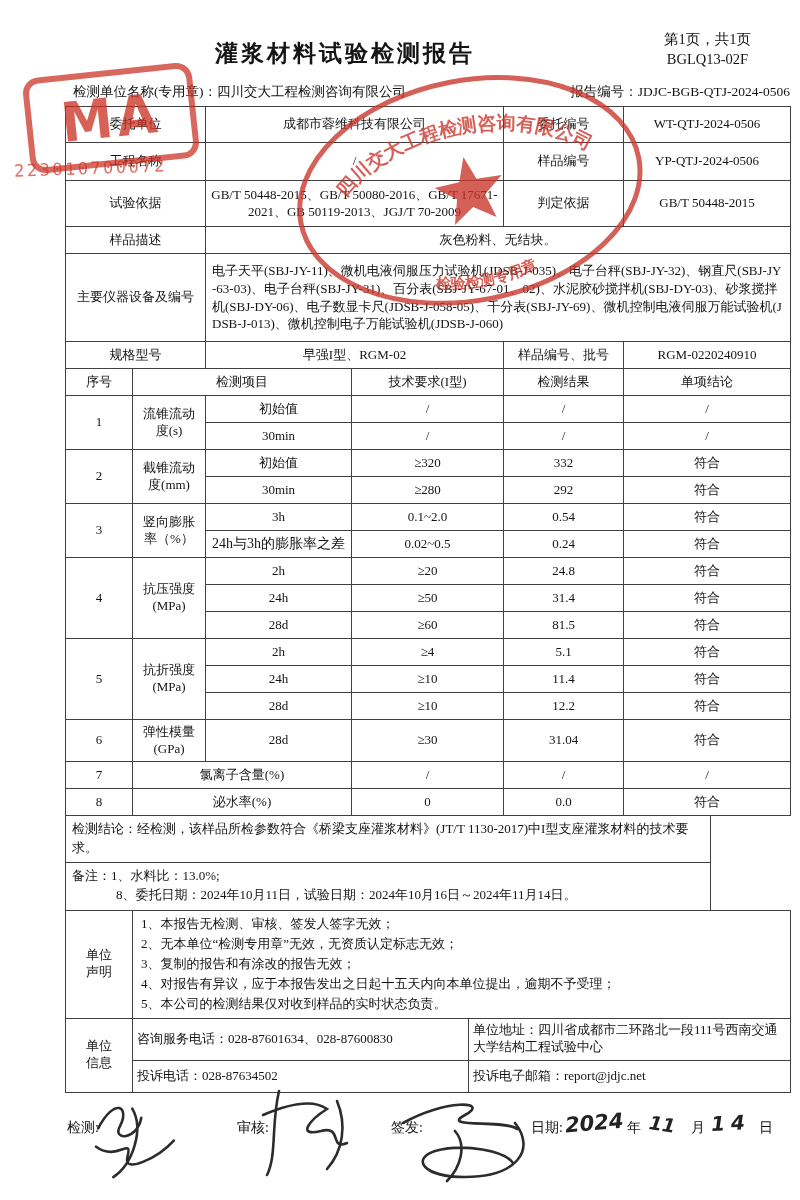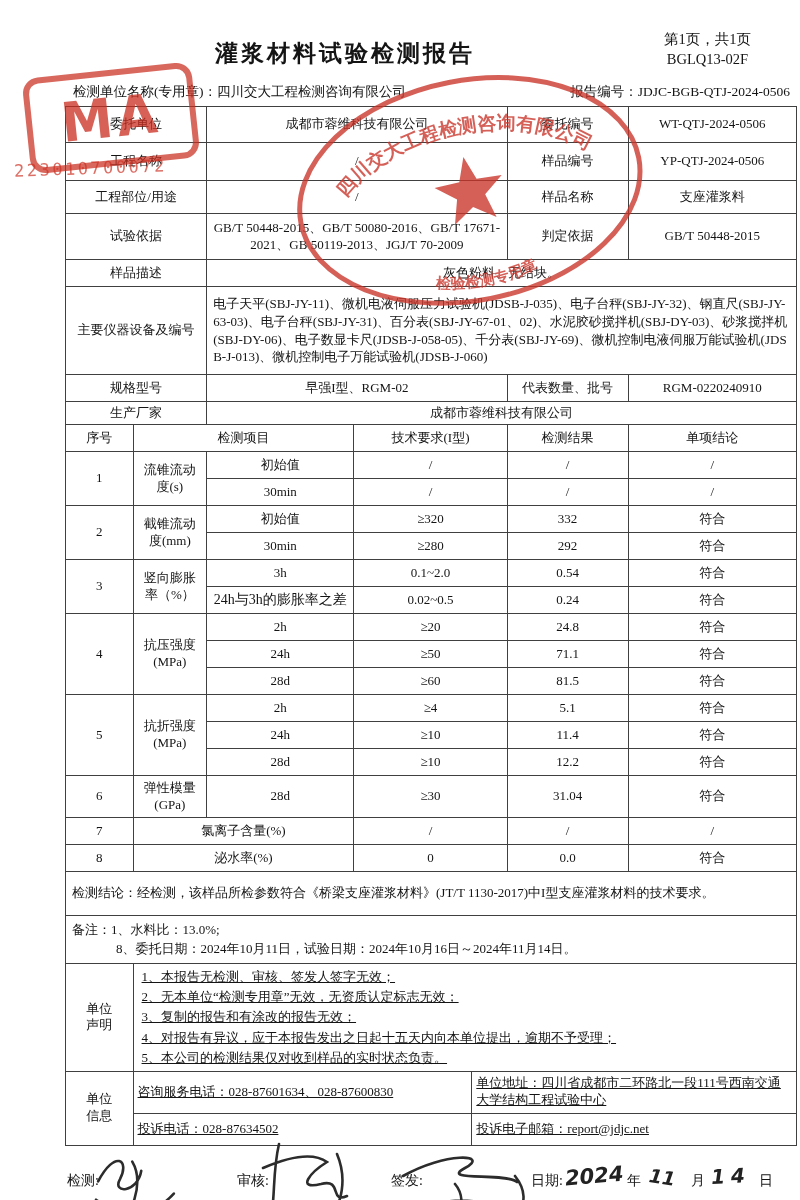--- a/index.html
+++ b/index.html
@@ -4,24 +4,24 @@
 <style>
   html,body{margin:0;padding:0;}
   body{width:800px;height:1200px;background:#fff;position:relative;overflow:hidden;
        font-family:"Liberation Serif","DejaVu Serif",serif;color:#141414;}
   .content{position:absolute;left:65px;top:26px;width:725px;}
   .titlebar{display:flex;align-items:flex-start;}
   .title{flex:1;text-align:center;font-size:23px;font-weight:bold;letter-spacing:3px;padding-top:12px;}
   .pageinfo{width:165px;text-align:center;font-size:14.5px;line-height:1.35;padding-top:4px;}
   .sealline{display:flex;justify-content:space-between;font-size:13.5px;margin:14px 0 6px 8px;}
   .sealline .right{margin-right:0;margin-left:37px;}
-  table{border-collapse:collapse;table-layout:fixed;width:732px;margin-top:-1px;}
+  table{border-collapse:collapse;table-layout:fixed;width:646px;margin-top:-1px;}
   td{border:1px solid #404040;text-align:center;vertical-align:middle;font-size:13px;
      padding:1px 4px;word-break:break-all;line-height:1.3;}
-  td.left{text-align:left;text-decoration:underline;}
+  td.left{text-align:left;}
   .equip{ text-align:left;line-height:1.36;padding:3px 6px;}
   .conc td,.notes td{text-align:left;padding:4px 6px;line-height:1.45;}
   .decl-list div{line-height:1.55;}
   .hand{font-family:"DejaVu Sans",sans-serif;font-style:italic;font-weight:bold;color:#222;}
   .footer{position:relative;height:70px;margin-top:12px;font-size:14px;}
   .footer .lbl{position:absolute;top:14px;}
   .sig{position:absolute;pointer-events:none;}
   .stamp-layer{position:absolute;inset:0;pointer-events:none;z-index:6;}
   .cma{position:absolute;left:26px;top:70px;width:158px;height:84px;
        border:6px solid rgba(201,44,30,.72);border-radius:16px;transform:rotate(-6deg);
@@ -63,49 +63,39 @@
       <td>成都市蓉维科技有限公司</td>
       <td>委托编号</td>
       <td>WT-QTJ-2024-0506</td>
     </tr>
     <tr style="height:38px">
       <td>工程名称</td>
       <td>/</td>
       <td>样品编号</td>
       <td>YP-QTJ-2024-0506</td>
     </tr>
-    <tr style="height:33px">
-      <td>工程部位/用途</td>
-      <td>/</td>
-      <td>样品名称</td>
-      <td>支座灌浆料</td>
-    </tr>
     <tr style="height:46px">
       <td>试验依据</td>
       <td>GB/T 50448-2015、GB/T 50080-2016、GB/T 17671-2021、GB 50119-2013、JGJ/T 70-2009</td>
       <td>判定依据</td>
       <td>GB/T 50448-2015</td>
     </tr>
     <tr style="height:27px">
       <td>样品描述</td>
       <td colspan="3">灰色粉料、无结块。</td>
     </tr>
     <tr style="height:88px">
       <td>主要仪器设备及编号</td>
       <td colspan="3" class="equip">电子天平(SBJ-JY-11)、微机电液伺服压力试验机(JDSB-J-035)、电子台秤(SBJ-JY-32)、钢直尺(SBJ-JY-63-03)、电子台秤(SBJ-JY-31)、百分表(SBJ-JY-67-01、02)、水泥胶砂搅拌机(SBJ-DY-03)、砂浆搅拌机(SBJ-DY-06)、电子数显卡尺(JDSB-J-058-05)、千分表(SBJ-JY-69)、微机控制电液伺服万能试验机(JDSB-J-013)、微机控制电子万能试验机(JDSB-J-060)</td>
     </tr>
     <tr style="height:27px">
       <td>规格型号</td>
       <td>早强I型、RGM-02</td>
-      <td>代表数量、批号</td>
+      <td>样品编号、批号</td>
       <td>RGM-0220240910</td>
-    </tr>
-    <tr style="height:23px">
-      <td>生产厂家</td>
-      <td colspan="3">成都市蓉维科技有限公司</td>
     </tr>
   </tbody>
     </table>
 
   <table>
     <colgroup>
         <col style="width:67px">
         <col style="width:73px">
         <col style="width:146px">
         <col style="width:152px">
@@ -170,21 +160,21 @@
       <td rowspan="3">4</td>
       <td rowspan="3">抗压强度(MPa)</td>
       <td>2h</td>
       <td>≥20</td>
       <td>24.8</td>
       <td>符合</td>
     </tr>
     <tr style="height:27px">
       <td>24h</td>
       <td>≥50</td>
-      <td>71.1</td>
+      <td>31.4</td>
       <td>符合</td>
     </tr>
     <tr style="height:27px">
       <td>28d</td>
       <td>≥60</td>
       <td>81.5</td>
       <td>符合</td>
     </tr>
 
     <tr style="height:27px">

